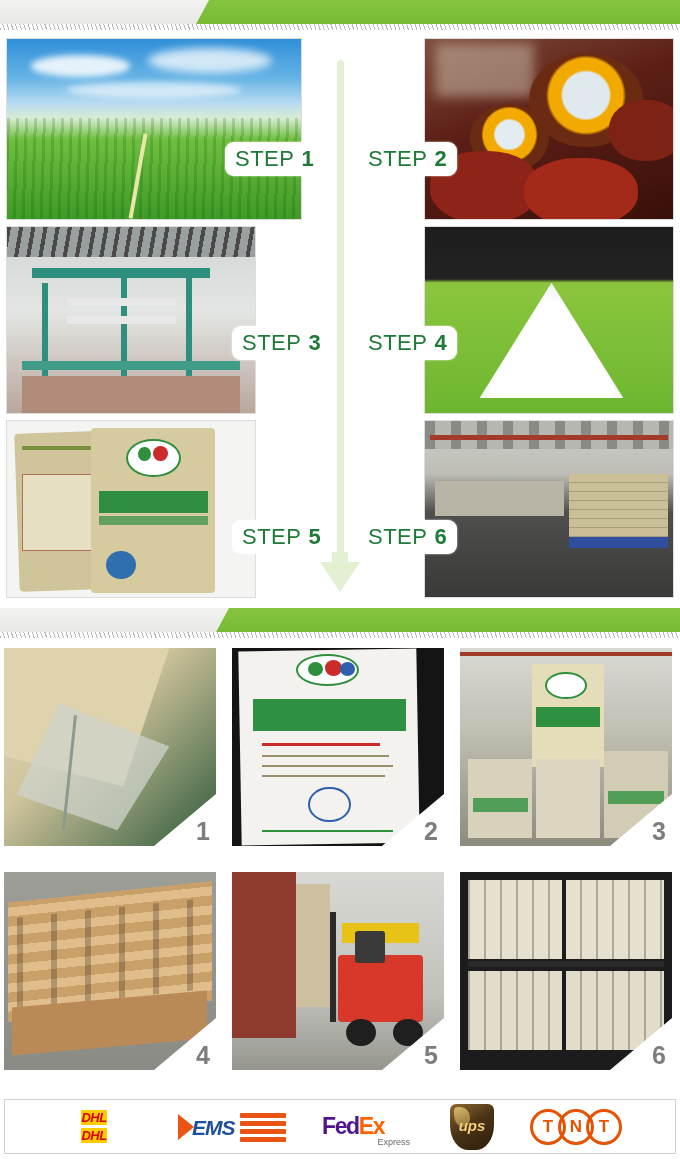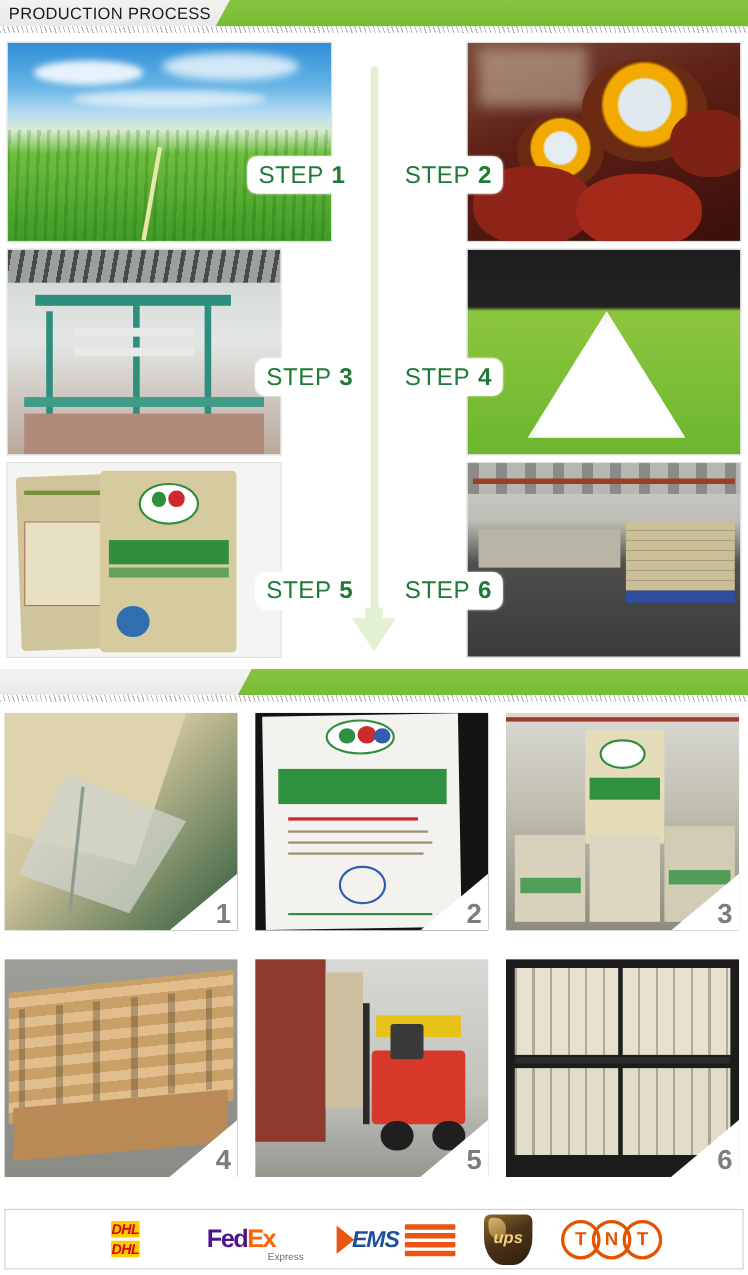--- a/index.html
+++ b/index.html
@@ -78,21 +78,21 @@
   .knum {
     position: absolute; right: 6px; bottom: 2px;
     font-size: 25px; font-weight: bold; color: #7d7d7d;
     line-height: 1;
   }
 
   
   .carriers {
     position: absolute; left: 4px; top: 1099px; width: 672px; height: 55px;
     border: 1px solid #cfcfcf; background: #ffffff;
-    display: flex; align-items: center; justify-content: center; gap: 26px;
+    display: flex; align-items: center; justify-content: center; gap: 36px;
   }
   .logo { position: relative; height: 44px; display:flex; align-items:center; }
 
   
   .dhl { width: 96px; height: 40px; display:flex; flex-direction:column; justify-content:center; gap:3px; }
   .dhl .bar {
     height: 15px; background: #ffcc00; border-radius: 1px;
     display:flex; align-items:center; justify-content:center;
   }
   .dhl .bar span {
@@ -151,21 +151,20 @@
   .tnt .r1 { left:0; } .tnt .r2 { left:28px; } .tnt .r3 { left:56px; }
 </style>
 </head>
 <body>
 
 <div class="page">
 
   <div class="banner">
     <div class="banner-grey"></div>
     <div class="banner-green" style="left:195px;"></div>
-    <div class="banner-title">PRODUCTION PROCESS</div>
     <div class="banner-hatch"></div>
   </div>
 
   <div class="production">
 
     <div class="flow-arrow">
       <div class="stem"></div>
       <div class="head"></div>
     </div>
 
@@ -379,38 +378,38 @@
 
     <div class="logo dhl">
       <div class="bar">
           <span>DHL</span>
         </div>
       <div class="bar">
           <span>DHL</span>
         </div>
     </div>
 
-    <div class="logo fedex">
-      <div class="main">
-        <span class="fed">Fed</span><span class="ex">Ex</span>
-      </div>
-      <div class="sub">Express</div>
-    </div>
-
     <div class="logo ems">
       <div class="tri"></div>
       <div class="stripes">
           <i></i>
           <i></i>
           <i></i>
           <i></i>
         </div>
       <div class="txt">EMS</div>
     </div>
 
+    <div class="logo fedex">
+      <div class="main">
+        <span class="fed">Fed</span><span class="ex">Ex</span>
+      </div>
+      <div class="sub">Express</div>
+    </div>
+
     <div class="logo ups">
       <div class="shield"></div>
       <div class="gloss"></div>
       <div class="txt">ups</div>
     </div>
 
     <div class="logo tnt">
       <div class="ring r1">T</div>
       <div class="ring r2">N</div>
       <div class="ring r3">T</div>

